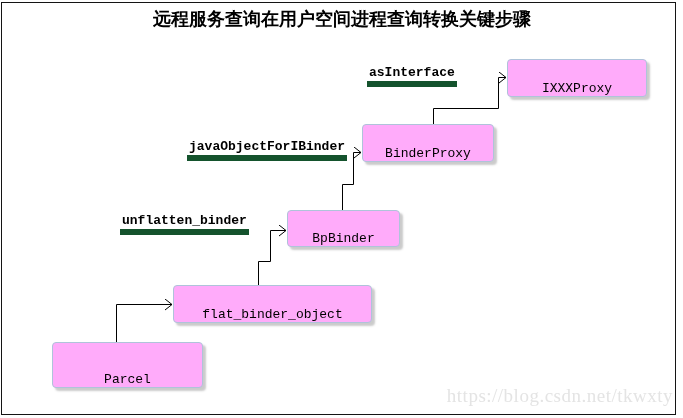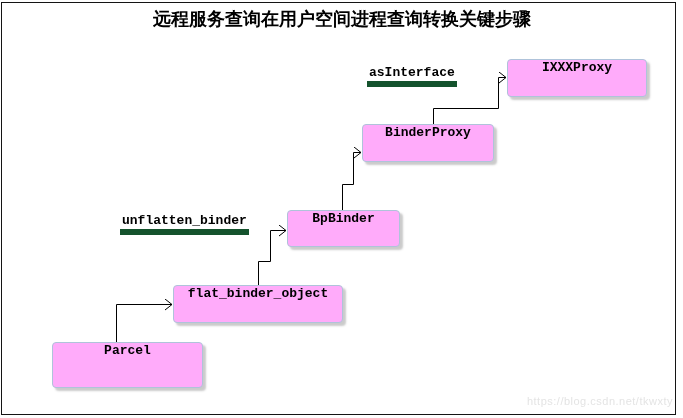--- a/index.html
+++ b/index.html
@@ -56,23 +56,22 @@
     stroke-width: 1;
   }
   .node {
     position: absolute;
     box-sizing: border-box;
     background: var(--node-fill, #ffabfa);
     border: 1px solid var(--node-border, #afc3da);
     border-radius: 4px;
     box-shadow: 3px 3px 2px rgba(140,140,140,0.45);
     display: flex;
-    align-items: flex-start;
+    align-items: flex-end;
     justify-content: center;
-    font-weight: bold;
   }
   .node-label {
     font-family: "Liberation Mono", "DejaVu Sans Mono", monospace;
     font-size: 13px;
     color: #000000;
     white-space: nowrap;
   }
   .edge-label {
     position: absolute;
     font-family: "Liberation Mono", "DejaVu Sans Mono", monospace;
@@ -81,22 +80,22 @@
     line-height: 14px;
     color: #000000;
     padding: 0 2px 1px 2px;
     border-bottom: 6px solid #14532d;
     white-space: nowrap;
   }
   .watermark {
     position: absolute;
     right: 10px;
     bottom: 11px;
-    font-family: Liberation Sans, sans-serif;
-    font-size: 11px;
+    font-family: Liberation Serif, serif;
+    font-size: 19px;
     letter-spacing: 0.5px;
     color: var(--watermark, #e4e4e4);
     white-space: nowrap;
   }
 </style>
 </head>
 <body>
 
 <div class="stage">
 
@@ -113,37 +112,38 @@
     <polyline class="wire" points="116.5,342 116.5,304.5 172,304.5" marker-end="url(#arrow)"></polyline>
     <polyline class="wire" points="258.5,285 258.5,261.5 270.5,261.5 270.5,230.5 286,230.5" marker-end="url(#arrow)"></polyline>
     <polyline class="wire" points="342.5,210 342.5,184.5 353.5,184.5 353.5,152.5 361,152.5" marker-end="url(#arrow)"></polyline>
     <polyline class="wire" points="433.5,134 433.5,108.5 498.5,108.5 498.5,77.5 506,77.5" marker-end="url(#arrow)"></polyline>
   </svg>
 
   <div class="node" style="left:52px; top:342px; width:151px; height:46px;">
     <span class="node-label">Parcel</span>
   </div>
 
-  <div class="node" style="left:173px; top:285px; width:170px; height:38px;">
+  <div class="node" style="left:173px; top:285px; width:199px; height:38px;">
     <span class="node-label">flat_binder_object</span>
   </div>
 
   <div class="node" style="left:287px; top:210px; width:113px; height:37px;">
     <span class="node-label">BpBinder</span>
   </div>
 
   <div class="node" style="left:362px; top:124px; width:132px; height:38px;">
     <span class="node-label">BinderProxy</span>
   </div>
 
   <div class="node" style="left:507px; top:59px; width:140px; height:38px;">
     <span class="node-label">IXXXProxy</span>
   </div>
 
 
   <div class="edge-label" style="left:120px; top:214px;">unflatten_binder</div>
 
+  <div class="edge-label" style="left:187px; top:140px;">javaObjectForIBinder</div>
 
   <div class="edge-label" style="left:367px; top:66px;">asInterface</div>
 
   <div class="watermark">https://blog.csdn.net/tkwxty</div>
 
 </div>
 
 </body></html>

